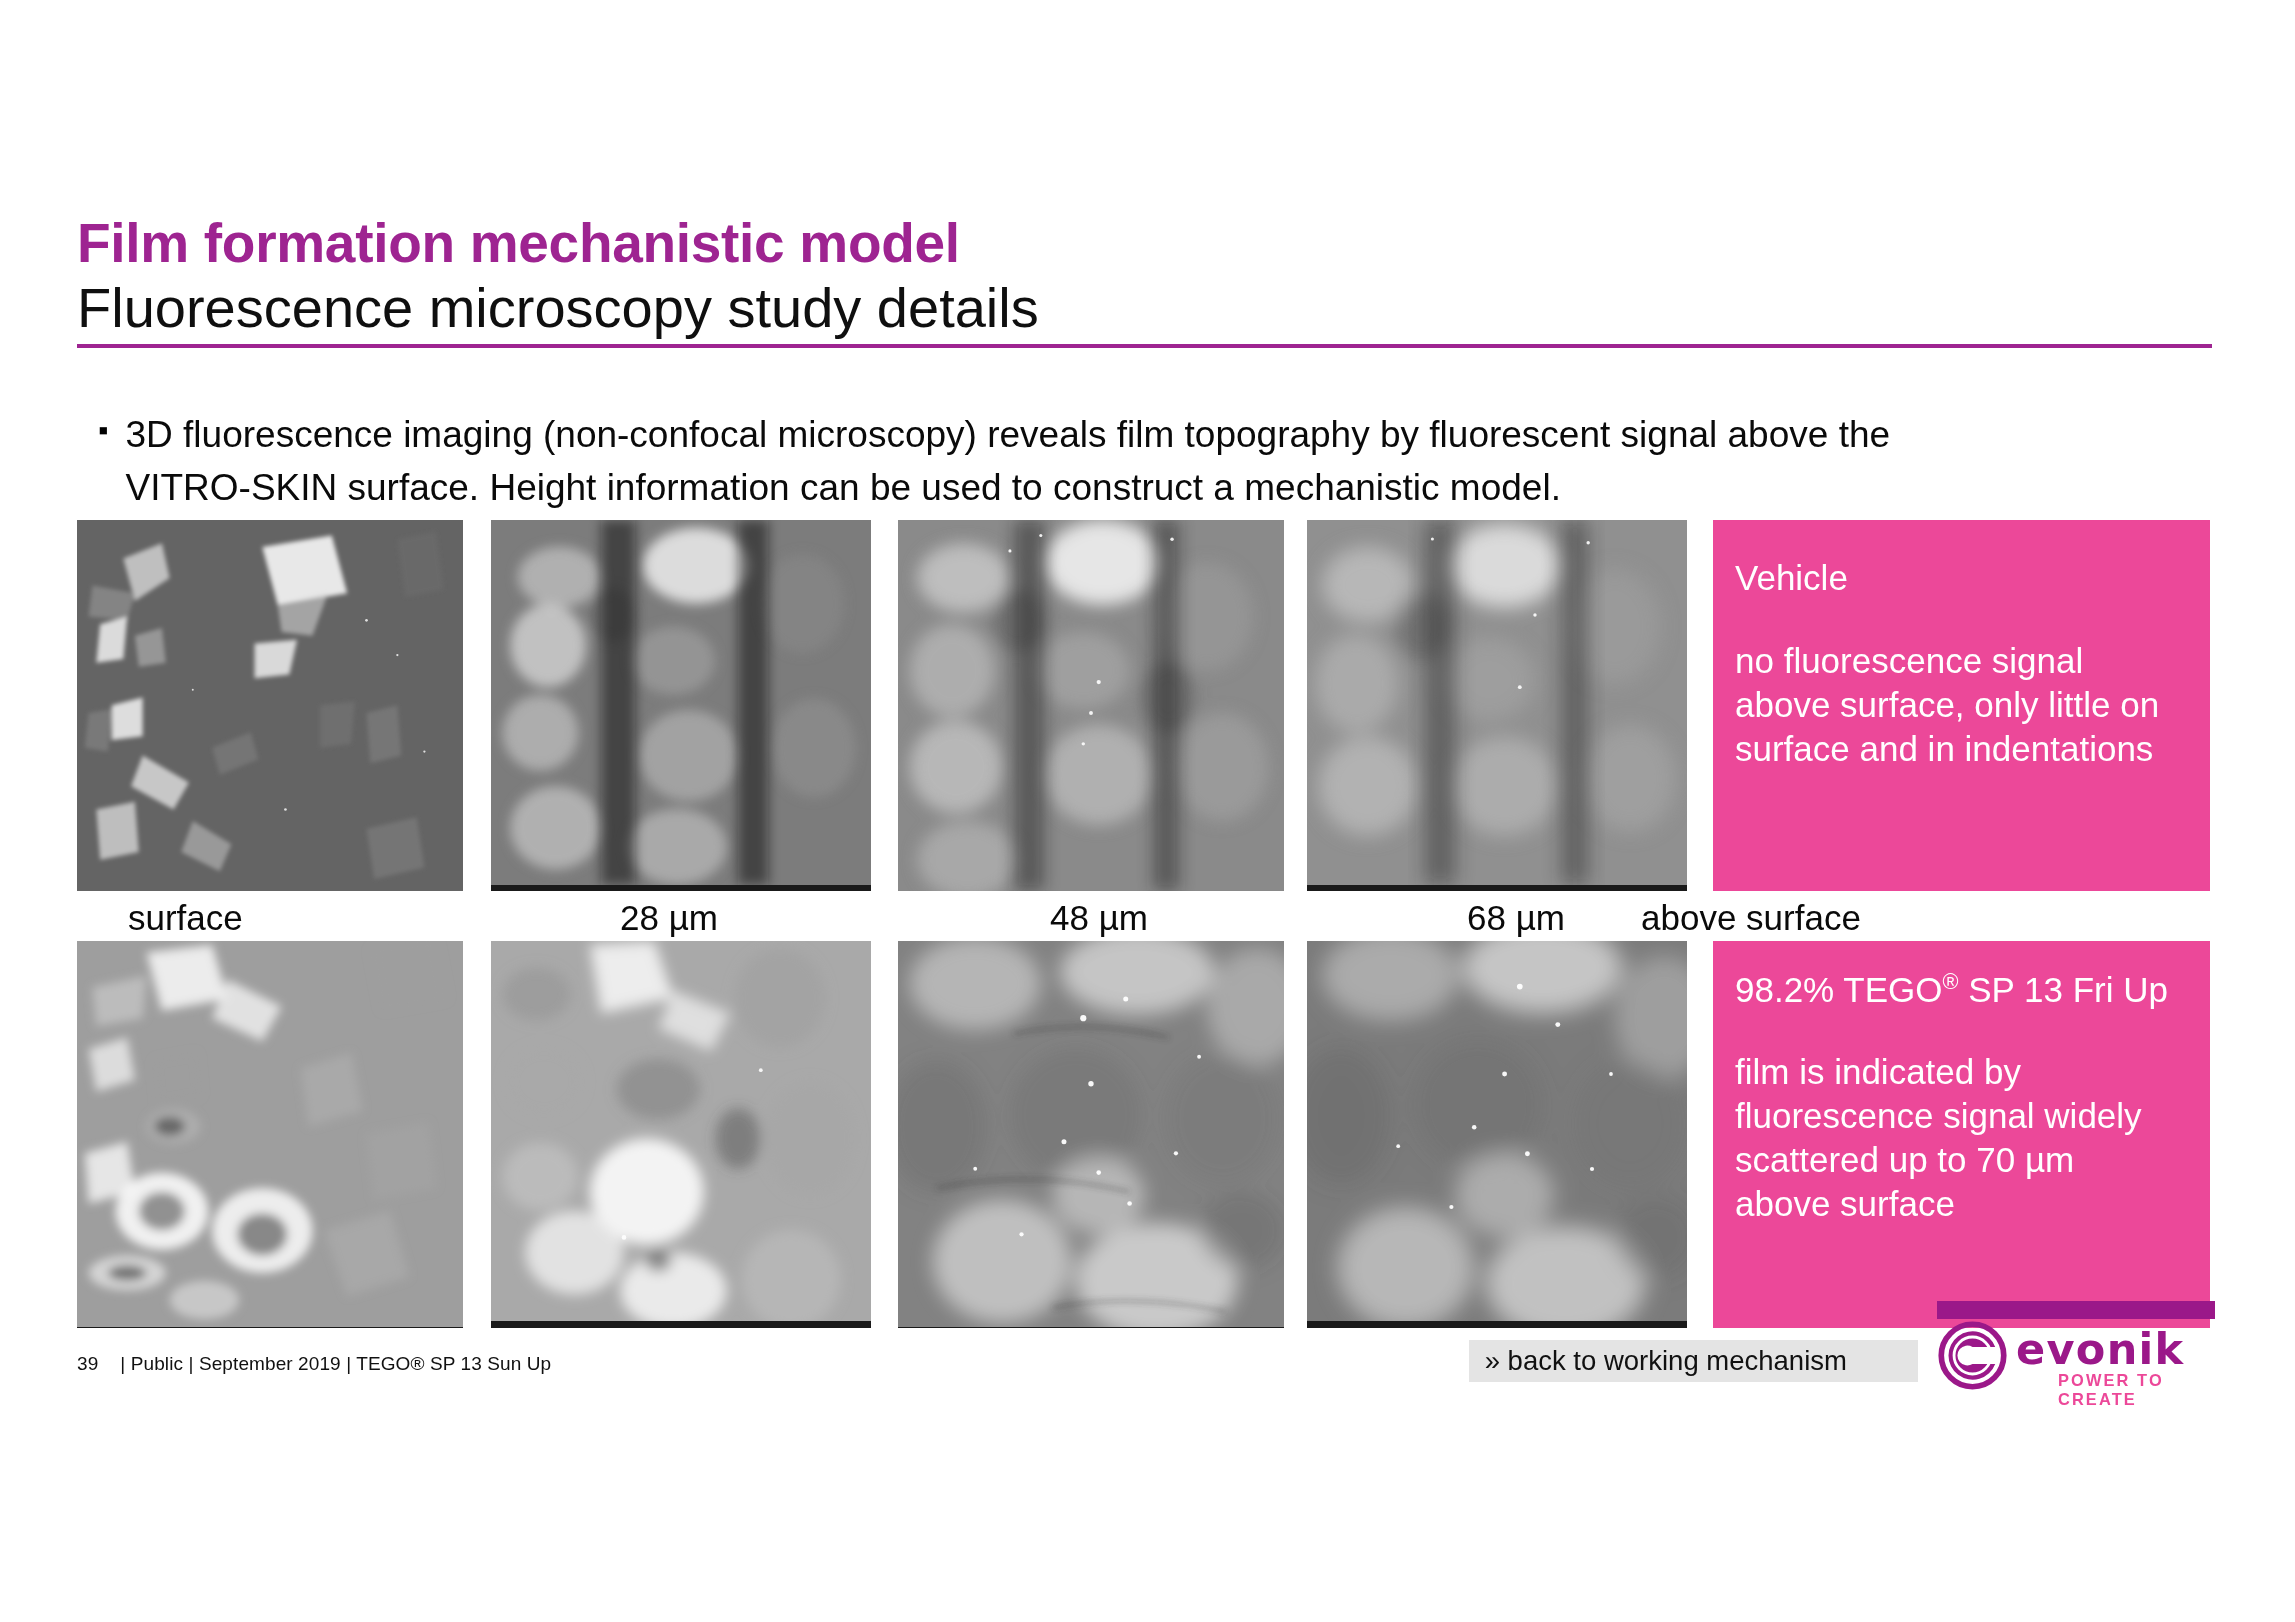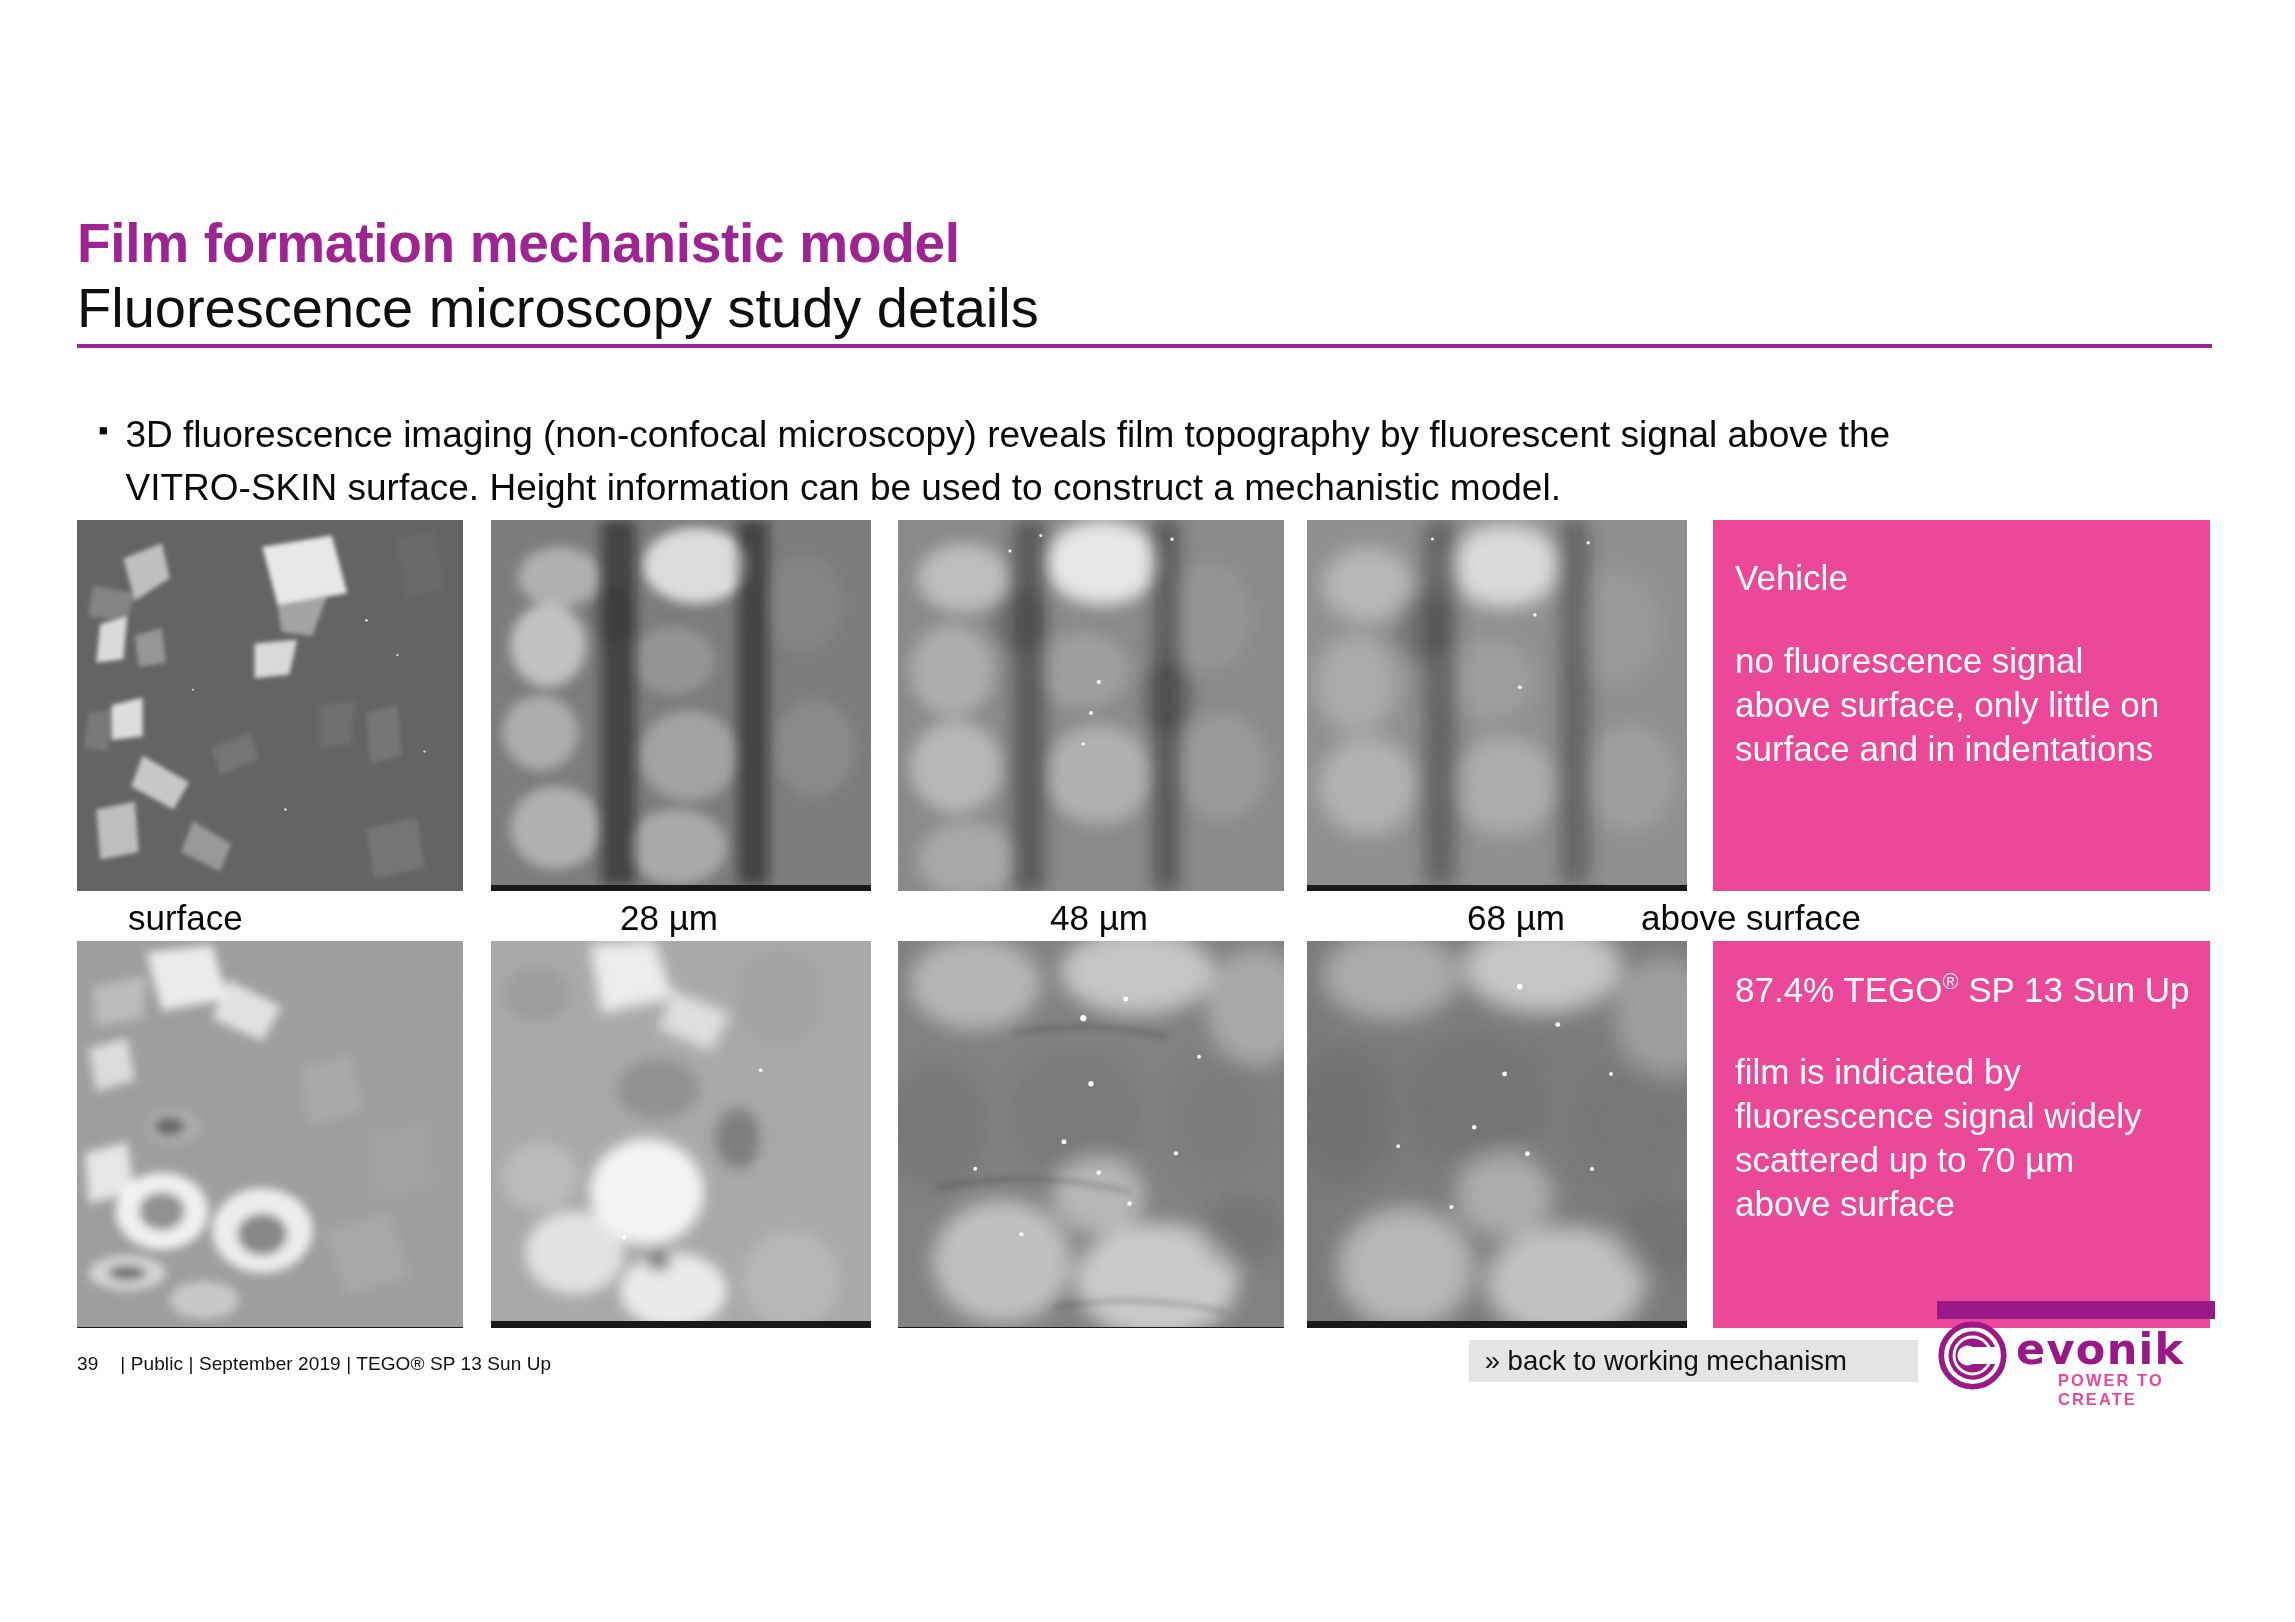--- a/index.html
+++ b/index.html
@@ -518,21 +518,21 @@
         <circle cx="76" cy="140" r="1.1"></circle>
       <circle cx="150" cy="120" r="1.1"></circle>
         <circle cx="48" cy="108" r="1.0"></circle>
       <circle cx="160" cy="70" r="1.0"></circle>
     </g>
   </svg>
 </div>
 
 <div class="info-panel" style="left:1713px; top:941px; width:497px; height:387px; padding-top:27.5px;">
   <div class="info-title">
-    <span>87.4% TEGO</span><sup class="reg">®</sup><span> SP 13 Sun Up</span>
+    <span>98.2% TEGO</span><sup class="reg">®</sup><span> SP 13 Fri Up</span>
   </div>
   <div class="info-body">
     <div>film is indicated by</div>
     <div>fluorescence signal widely</div>
     <div>scattered up to 70 µm</div>
     <div>above surface</div>
   </div>
 </div>
 
 <div id="footer-meta">

